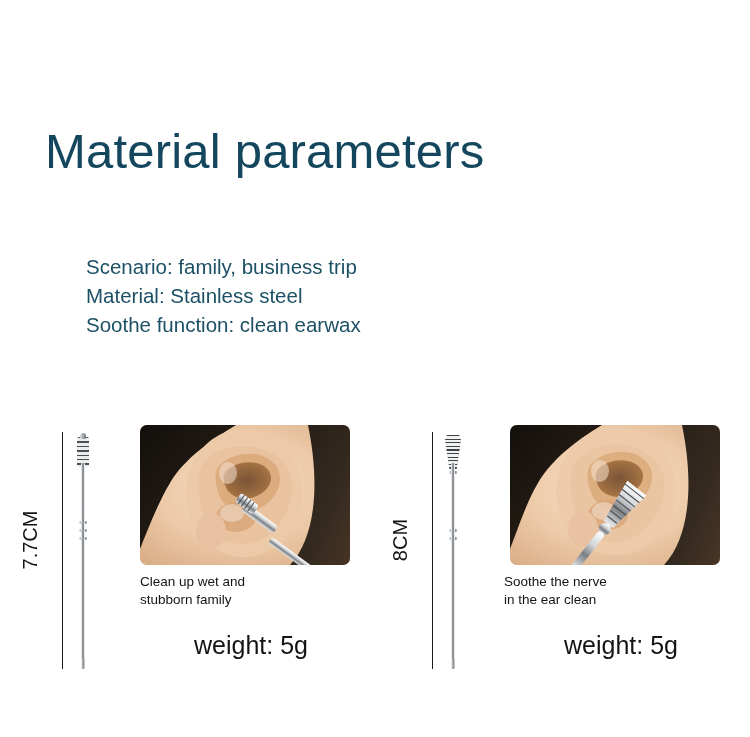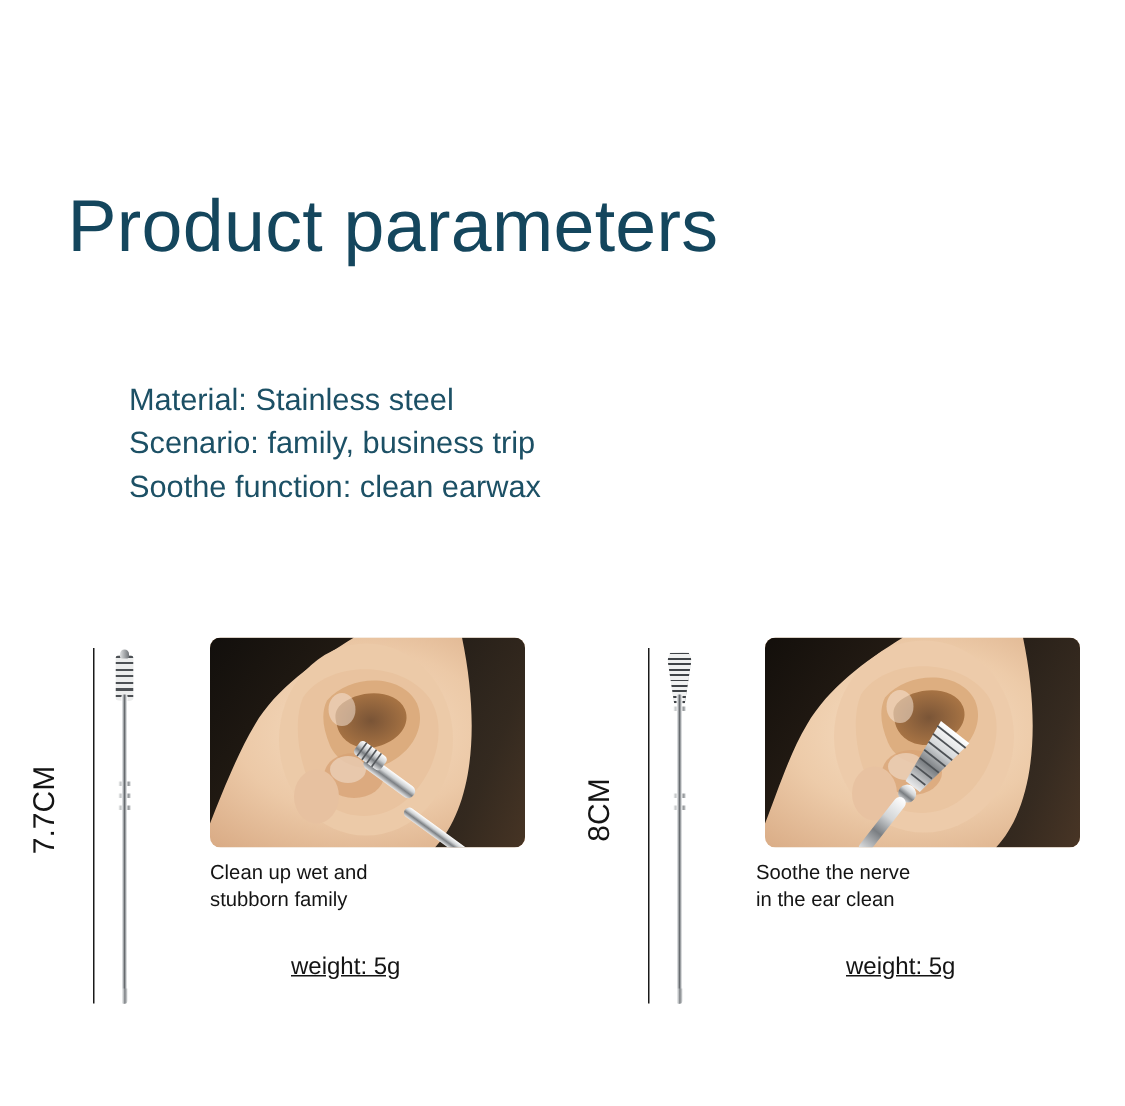--- a/index.html
+++ b/index.html
@@ -171,37 +171,36 @@
   .caption {
     position: absolute;
     font-size: 13.5px;
     line-height: 18px;
     color: #141414;
     text-align: left;
     width: 210px;
   }
   .weight {
     position: absolute;
-    font-size: 16px;
+    font-size: 25px;
     line-height: 26px;
     color: #141414;
     white-space: nowrap;
-    text-decoration: underline;
   }
 </style>
 </head>
 <body>
 
 <div id="page">
 
-  <div class="page-title">Product parameters</div>
+  <div class="page-title">Material parameters</div>
 
   <div class="spec-list">
+    <div class="spec-line">Scenario: family, business trip</div>
     <div class="spec-line">Material: Stainless steel</div>
-    <div class="spec-line">Scenario: family, business trip</div>
     <div class="spec-line">Soothe function: clean earwax</div>
   </div>
 
   <div class="product-block left">
 
     <div class="dimension">
       <div class="rule-line"></div>
       <div class="rule-label">7.7CM</div>
     </div>
 

